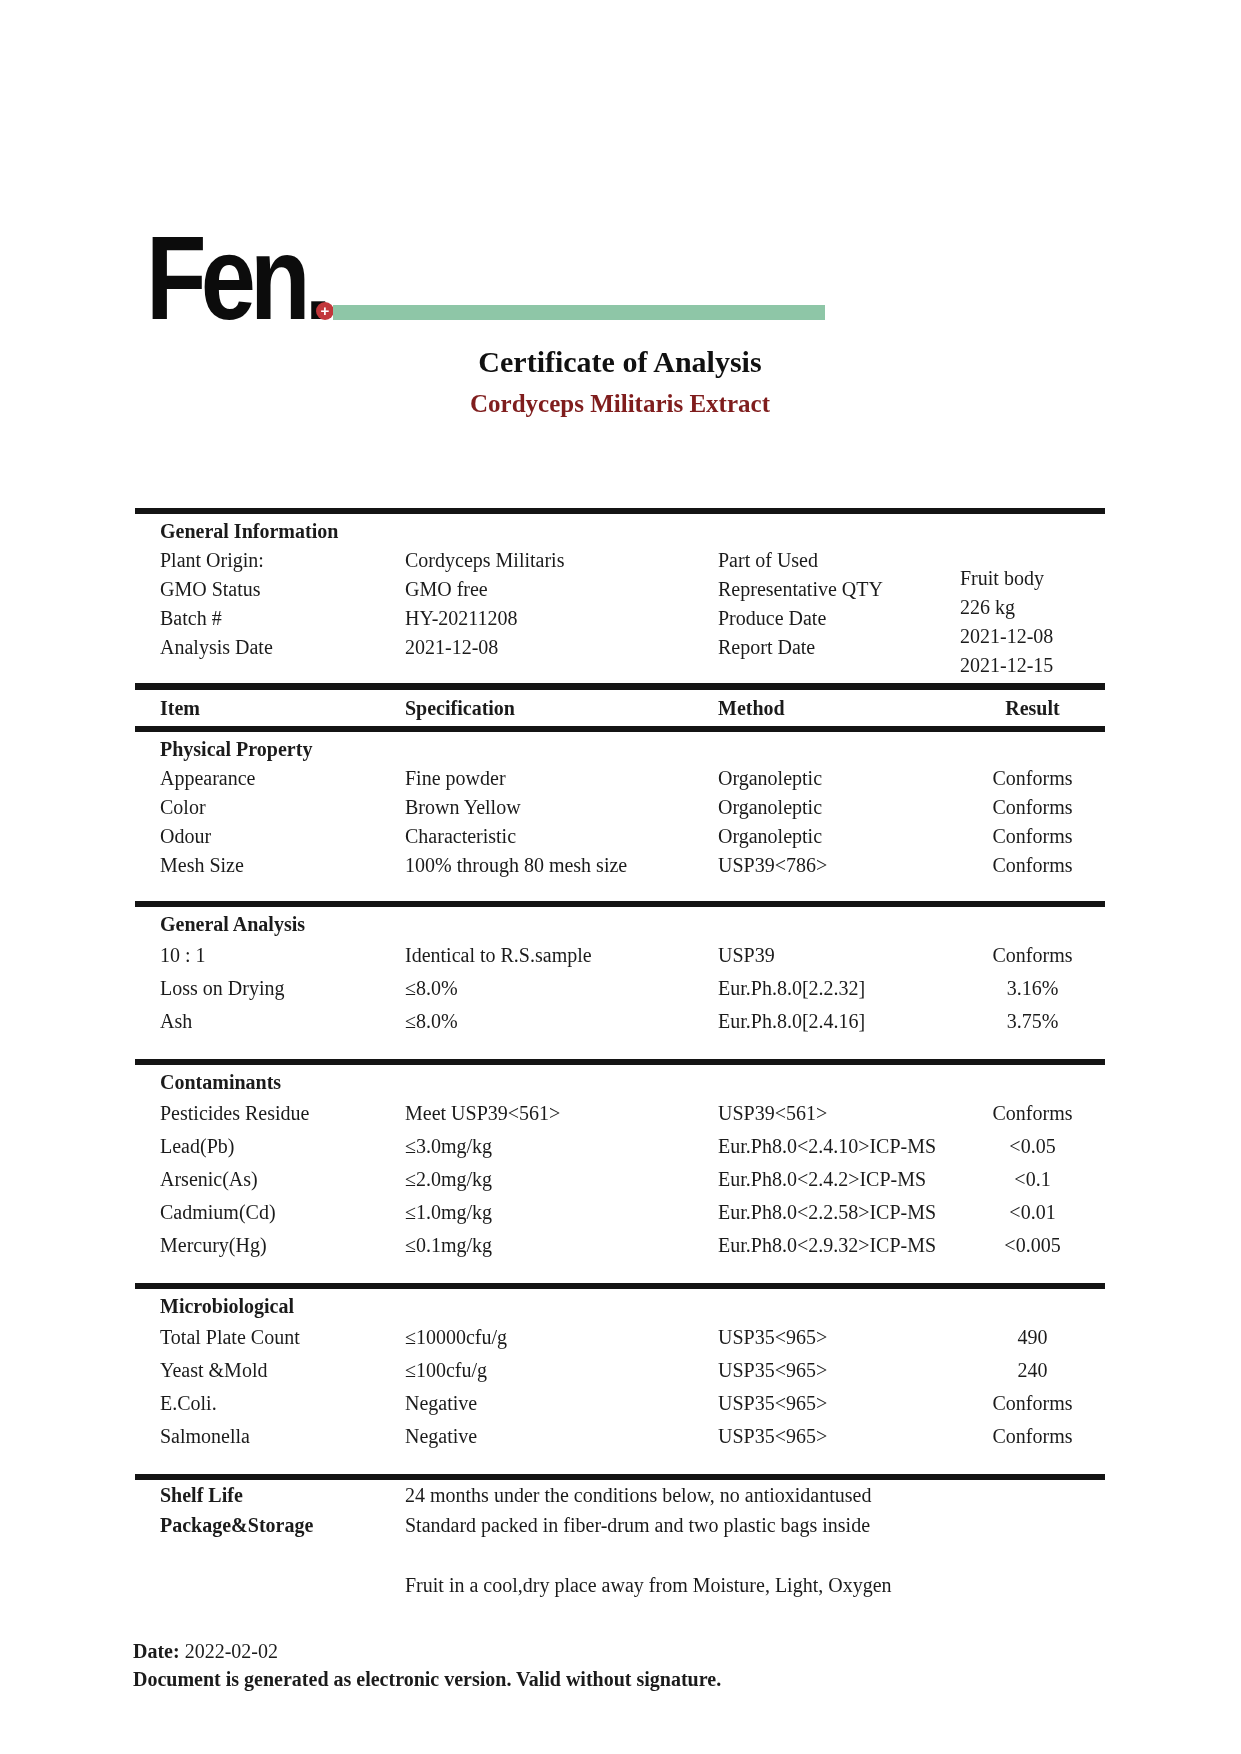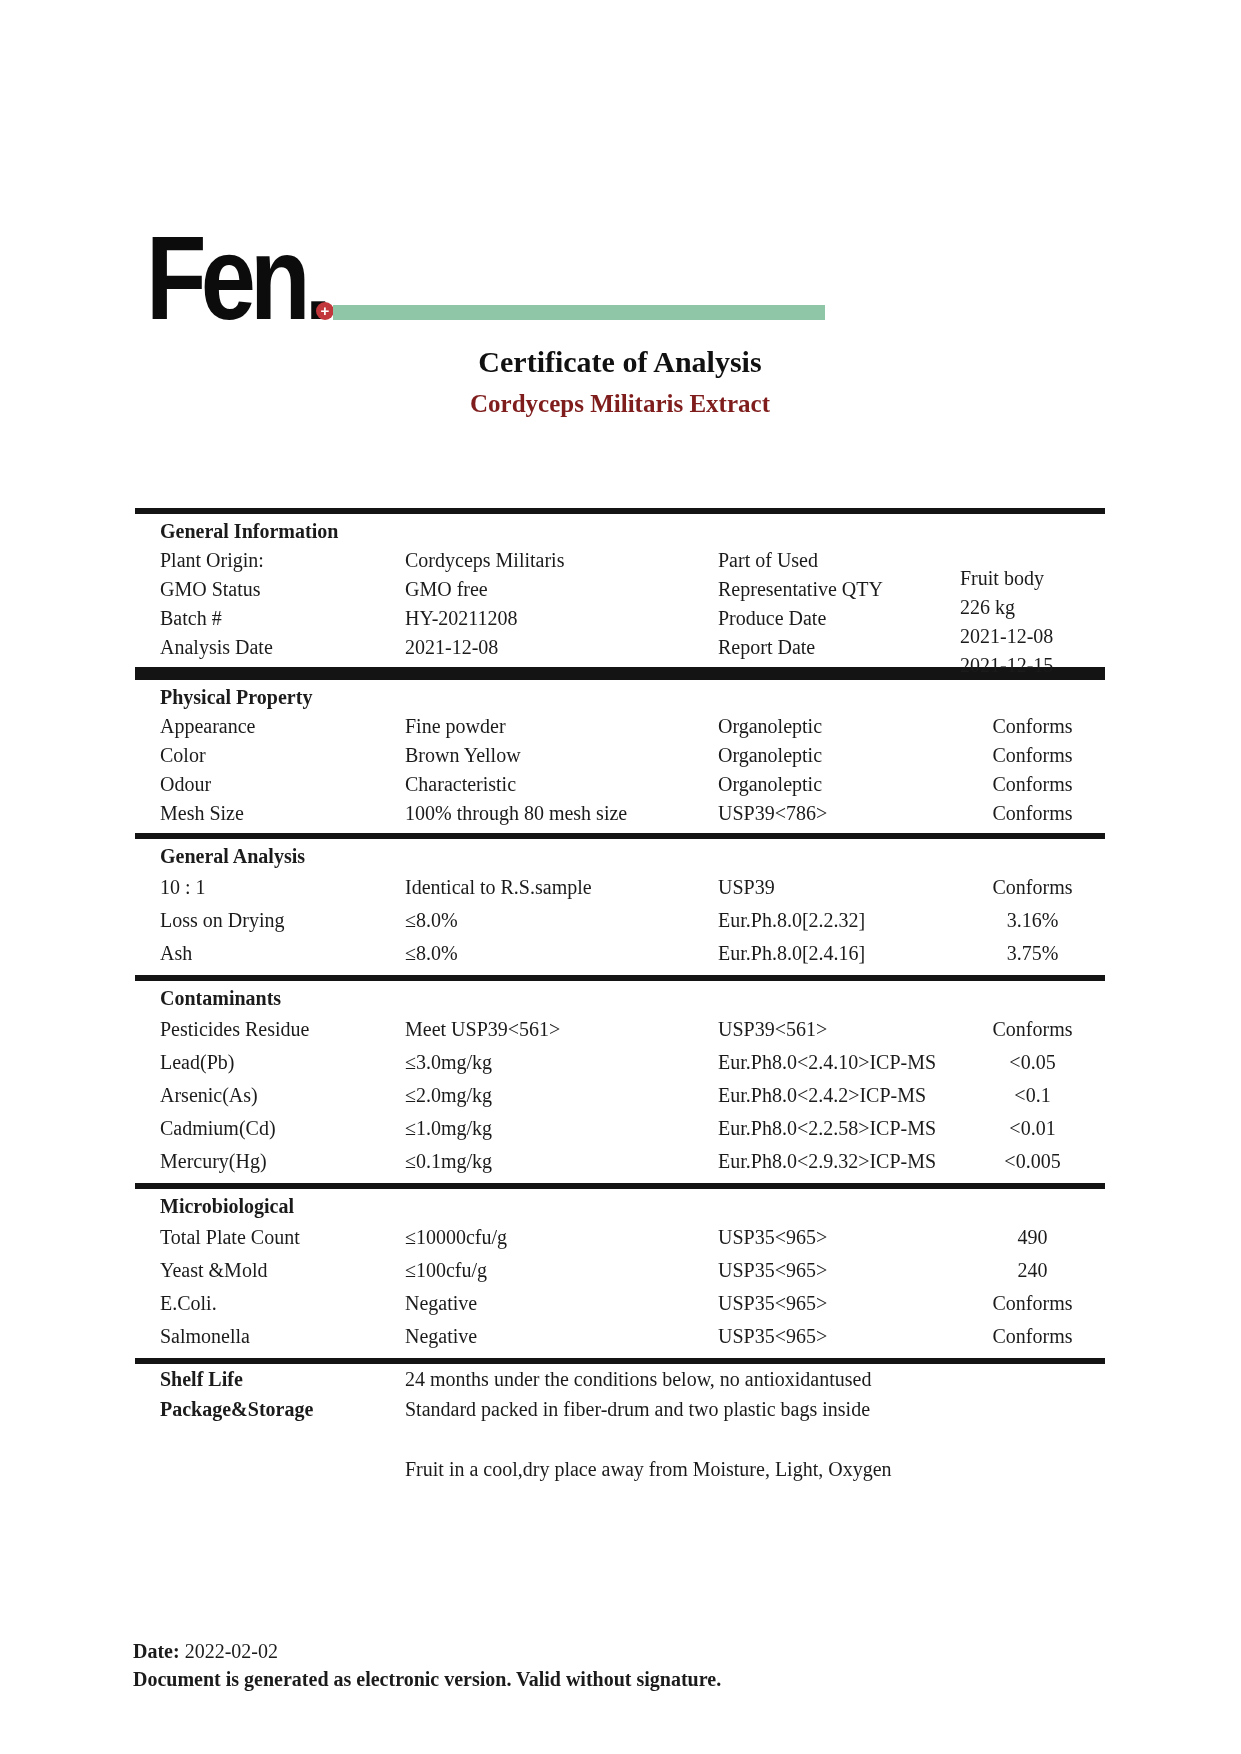--- a/index.html
+++ b/index.html
@@ -40,21 +40,21 @@
     position:absolute;left:135px;top:390px;width:970px;
     text-align:center;font-weight:bold;font-size:25px;color:#7f1d1d;
   }
   
   .doc{
     position:absolute;left:135px;top:508px;width:970px;
     font-size:20px;
   }
   .rule{border-top:6px solid #141414;}
   .rule-thick{border-top:7px solid #141414;}
-  .block{padding-bottom:5px;}
+  .block{padding-bottom:21px;}
   .sheading{
     padding-left:25px;font-weight:bold;height:32px;line-height:34px;
   }
   .grow,.trow,.hrow{
     display:grid;
     grid-template-columns:25px 245px 313px 242px 1fr;
   }
   .grow{height:29px;line-height:29px;}
   .trow{height:33px;line-height:33px;}
   .sec-physical .trow{height:29px;line-height:29px;}
@@ -116,20 +116,27 @@
     <span>Analysis Date</span>
     <span>2021-12-08</span>
     <span>Report Date</span>
     <span class="c4">2021-12-15</span>
   </div>
 </div>
     </div>
 
     <div class="rule-thick"></div>
 
+    <div class="hrow">
+      <span class="c0"></span>
+      <span class="c1">Item</span>
+      <span class="c2">Specification</span>
+      <span class="c3">Method</span>
+      <span class="c4">Result</span>
+    </div>
 
     <div class="rule"></div>
 
     <div id="sections">
   <div class="block sec-physical">
     <div class="sheading">Physical Property</div>
     <div class="rows">
   <div class="trow">
     <span></span>
     <span class="c1">Appearance</span>

